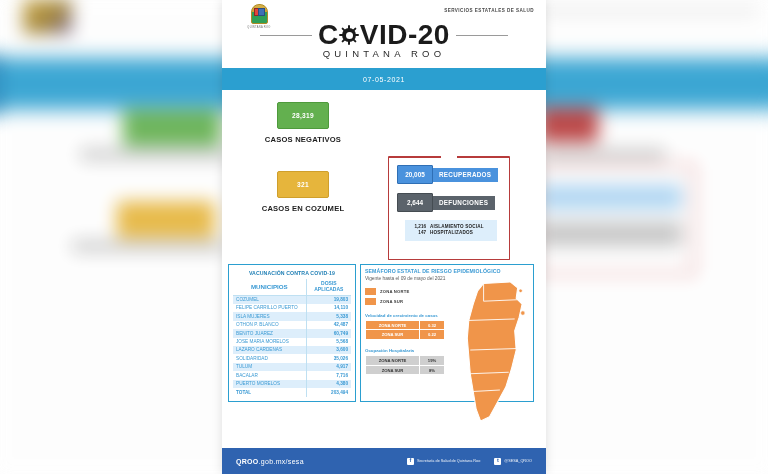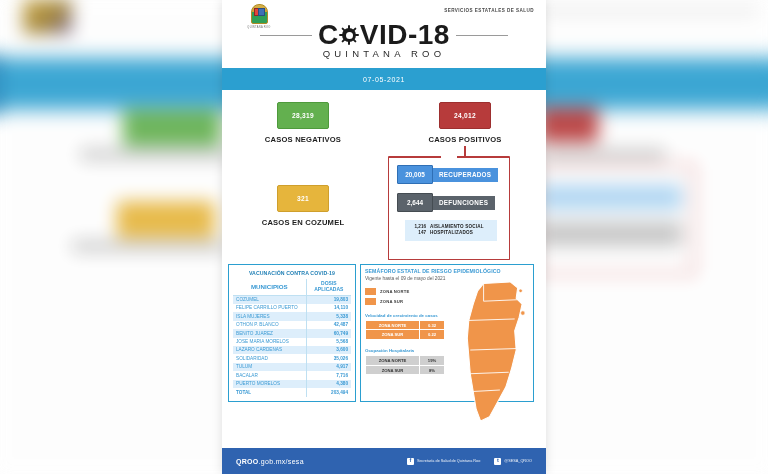--- a/index.html
+++ b/index.html
@@ -233,41 +233,36 @@
         <div class="rule"></div>
         <div class="covid-word">
           <span>C</span>
           <span class="virus">
             <span class="spike"></span>
               <span class="spike s2"></span>
               <span class="spike s3"></span>
               <span class="spike s4"></span>
             <span class="core"></span>
           </span>
-          <span>VID-18</span>
+          <span>VID-20</span>
         </div>
         <div class="rule"></div>
       </div>
       <div class="qroo-sub">QUINTANA ROO</div>
     </div>
 
     <div class="band">
       <div class="band-date">07-05-2021</div>
     </div>
 
     <div class="stats">
       <div class="grid2">
         <div class="statbox">
           <div class="chip green">28,319</div>
           <div class="statlabel">CASOS NEGATIVOS</div>
-        </div>
-        <div class="statbox">
-          <div class="chip red">24,012</div>
-          <div class="statlabel">CASOS POSITIVOS</div>
-          <div class="stem"></div>
         </div>
       </div>
 
       <div class="grid2" style="margin-top:27px;">
         <div class="statbox">
           <div class="chip amber">321</div>
           <div class="statlabel">CASOS EN COZUMEL</div>
         </div>
         <div></div>
       </div>

